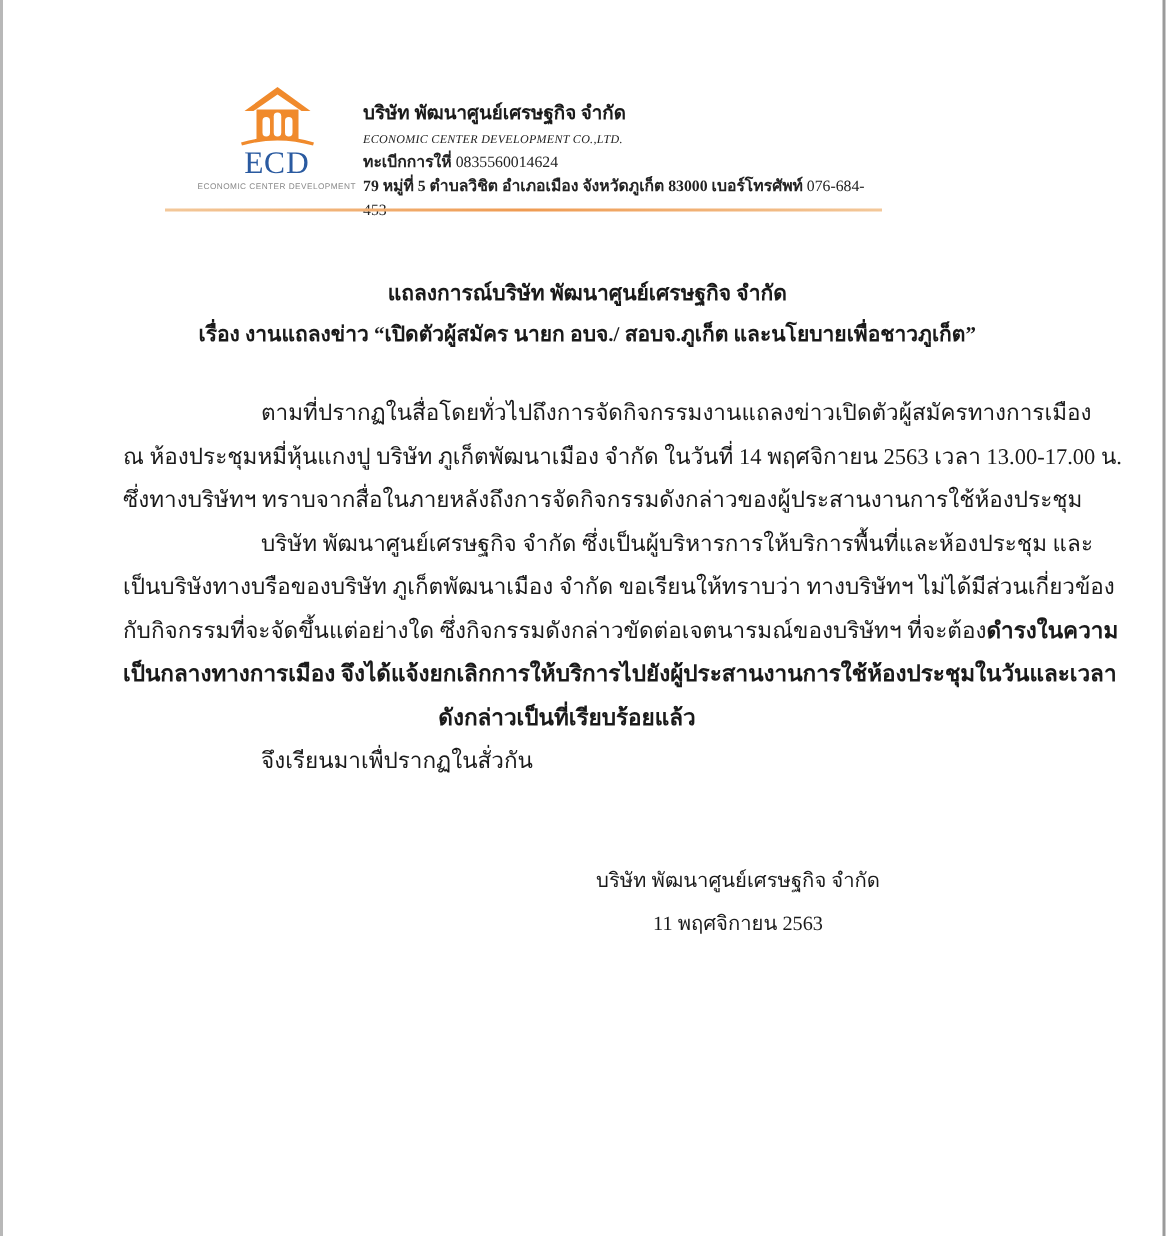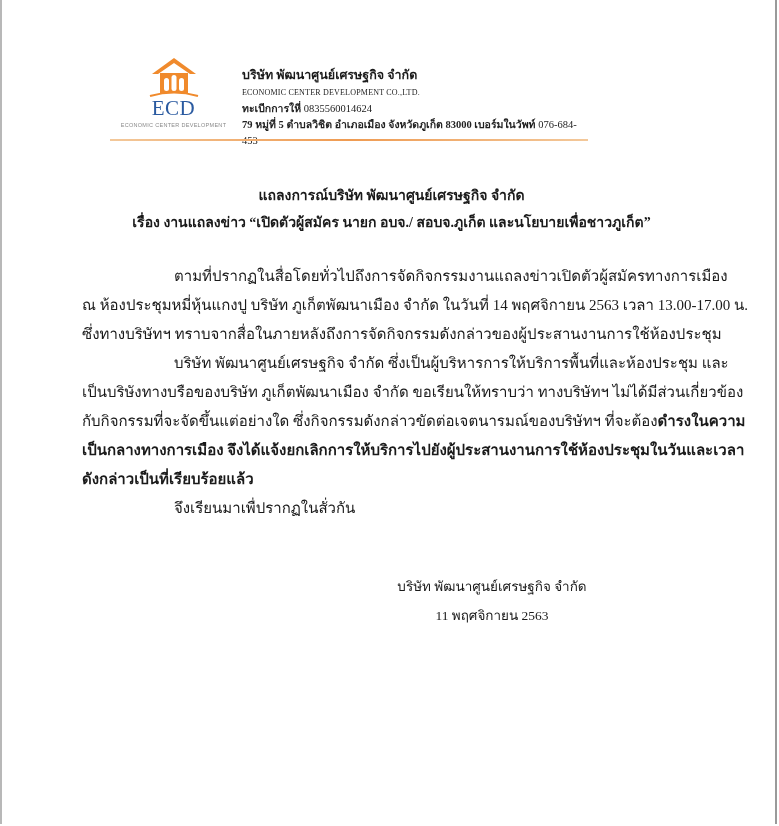--- a/index.html
+++ b/index.html
@@ -28,21 +28,21 @@
   
   .letterhead {
     position: absolute;
     left: 108px;
     top: 56px;
     width: 480px;
     height: 76px;
   }
   .logo {
     position: absolute;
-    left: 1px;
+    left: 12px;
     top: 0;
     width: 125px;
     height: 72px;
   }
   .logo svg { position: absolute; left: 37px; top: 0; }
   .logo-ecd {
     position: absolute;
     left: 0;
     top: 42px;
     width: 125px;
@@ -71,20 +71,21 @@
     font-size: 11px;
     line-height: 17px;
   }
   .company-name-th {
     font-size: 12.5px;
     font-weight: bold;
     line-height: 19px;
   }
   .company-name-en {
     font-size: 8px;
+    font-style: italic;
     letter-spacing: 0.2px;
     line-height: 16px;
     color: #222;
   }
   .company-line {
     font-size: 10.5px;
     line-height: 16px;
     color: #222;
   }
   .divider {
@@ -113,21 +114,21 @@
     top: 262px;
     width: 592px;
     font-size: 15px;
     line-height: 29px;
   }
   .body-line {
     white-space: nowrap;
     height: 29px;
   }
   .indent { padding-left: 92px; }
-  .bold { font-weight: bold; }
+  .bold { font-weight: bold; text-align: center; }
   .signature {
     position: absolute;
     left: 380px;
     width: 220px;
     text-align: center;
     font-size: 13.5px;
   }
   .sig-1 { top: 575px; }
   .sig-2 { top: 604px; }
 </style>
@@ -158,21 +159,21 @@
 
     <div class="company-info">
       <div class="company-name-th">บริษัท พัฒนาศูนย์เศรษฐกิจ จำกัด</div>
       <div class="company-name-en">ECONOMIC CENTER DEVELOPMENT CO.,LTD.</div>
       <div class="company-line">
         <b>ทะเบีกการใหี่</b>
         <span>0835560014624</span>
       </div>
       <div class="company-line">
         <b>79 หมู่ที่ 5 ตำบลวิชิต อำเภอเมือง จังหวัดภูเก็ต 83000</b>
-        <b>เบอร์มในวัพท์</b>
+        <b>เบอร์โทรศัพท์</b>
         <span>076-684-453</span>
       </div>
     </div>
   </div>
 
   <div class="divider"></div>
 
   <div class="title-block title-1">แถลงการณ์บริษัท พัฒนาศูนย์เศรษฐกิจ จำกัด</div>
   <div class="title-block title-2">เรื่อง งานแถลงข่าว “เปิดตัวผู้สมัคร นายก อบจ./ สอบจ.ภูเก็ต และนโยบายเพื่อชาวภูเก็ต”</div>
 

